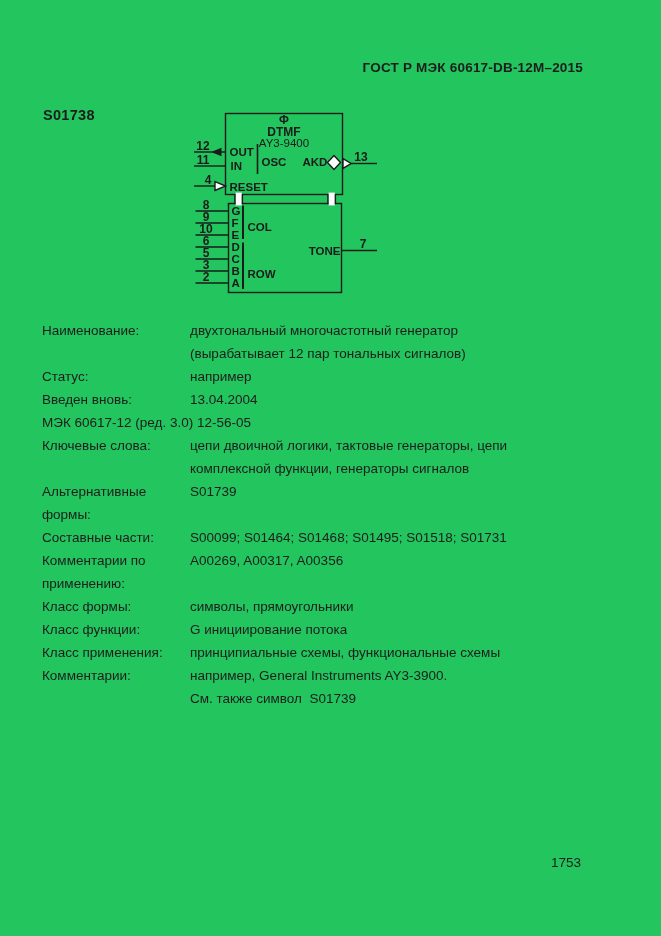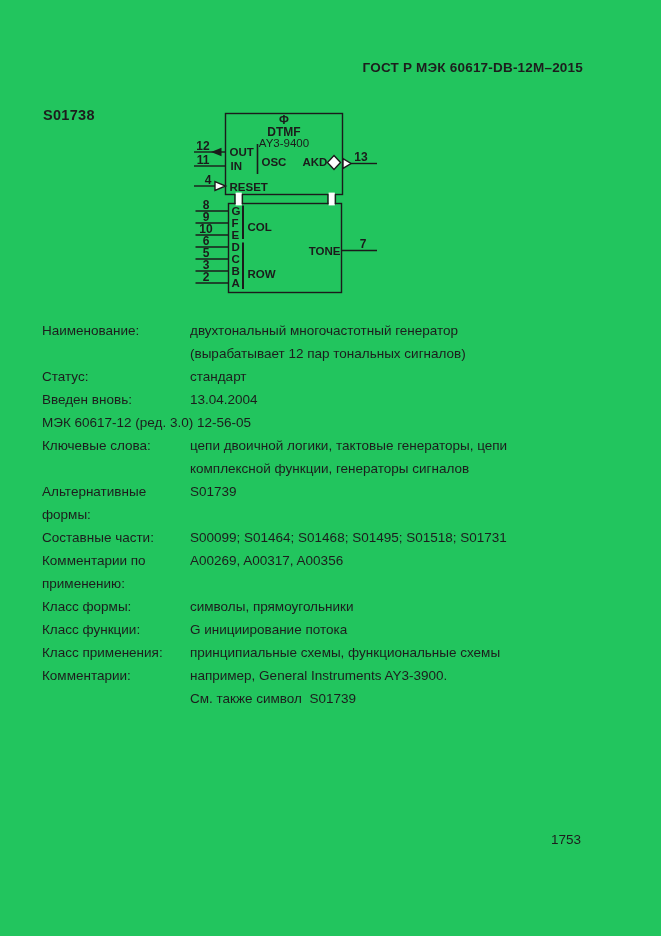--- a/index.html
+++ b/index.html
@@ -22,21 +22,21 @@
   .dn{font-size:12px;font-weight:700;}        
   .dl{font-size:11.5px;font-weight:700;}      
   .dt{font-size:12px;font-weight:700;}        
   .ds{font-size:11.5px;font-weight:400;}      
   .props{
     position:absolute;top:300px;left:42px;width:588px;
     font-size:13.5px;line-height:23px;margin-top:19px;
   }
   .prow{display:grid;grid-template-columns:148px 1fr;align-items:start;}
   .line{white-space:nowrap;}
-  .pageno{position:absolute;left:551px;top:832px;font-size:13.5px;}
+  .pageno{position:absolute;left:551px;top:855px;font-size:13.5px;}
 </style>
 </head>
 <body>
 
 <div class="page">
 
   <div class="header">ГОСТ Р МЭК 60617-DB-12M–2015</div>
 
   <div class="symbol-id">S01738</div>
 
@@ -128,21 +128,21 @@
         <div class="line">двухтональный многочастотный генератор</div>
         <div class="line">(вырабатывает 12 пар тональных сигналов)</div>
       </div>
     </div>
 
     <div class="prow">
       <div>
           <div class="line">Статус:</div>
         </div>
       <div>
-          <div class="line">стандарт</div>
+          <div class="line">например</div>
         </div>
     </div>
 
     <div class="prow">
       <div>
           <div class="line">Введен вновь:</div>
         </div>
       <div>
           <div class="line">13.04.2004</div>
         </div>

